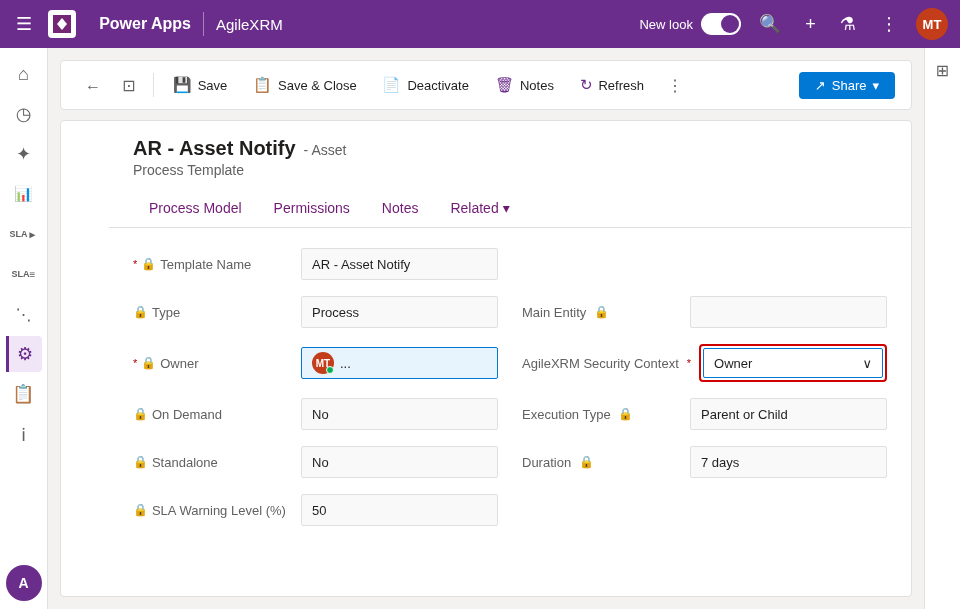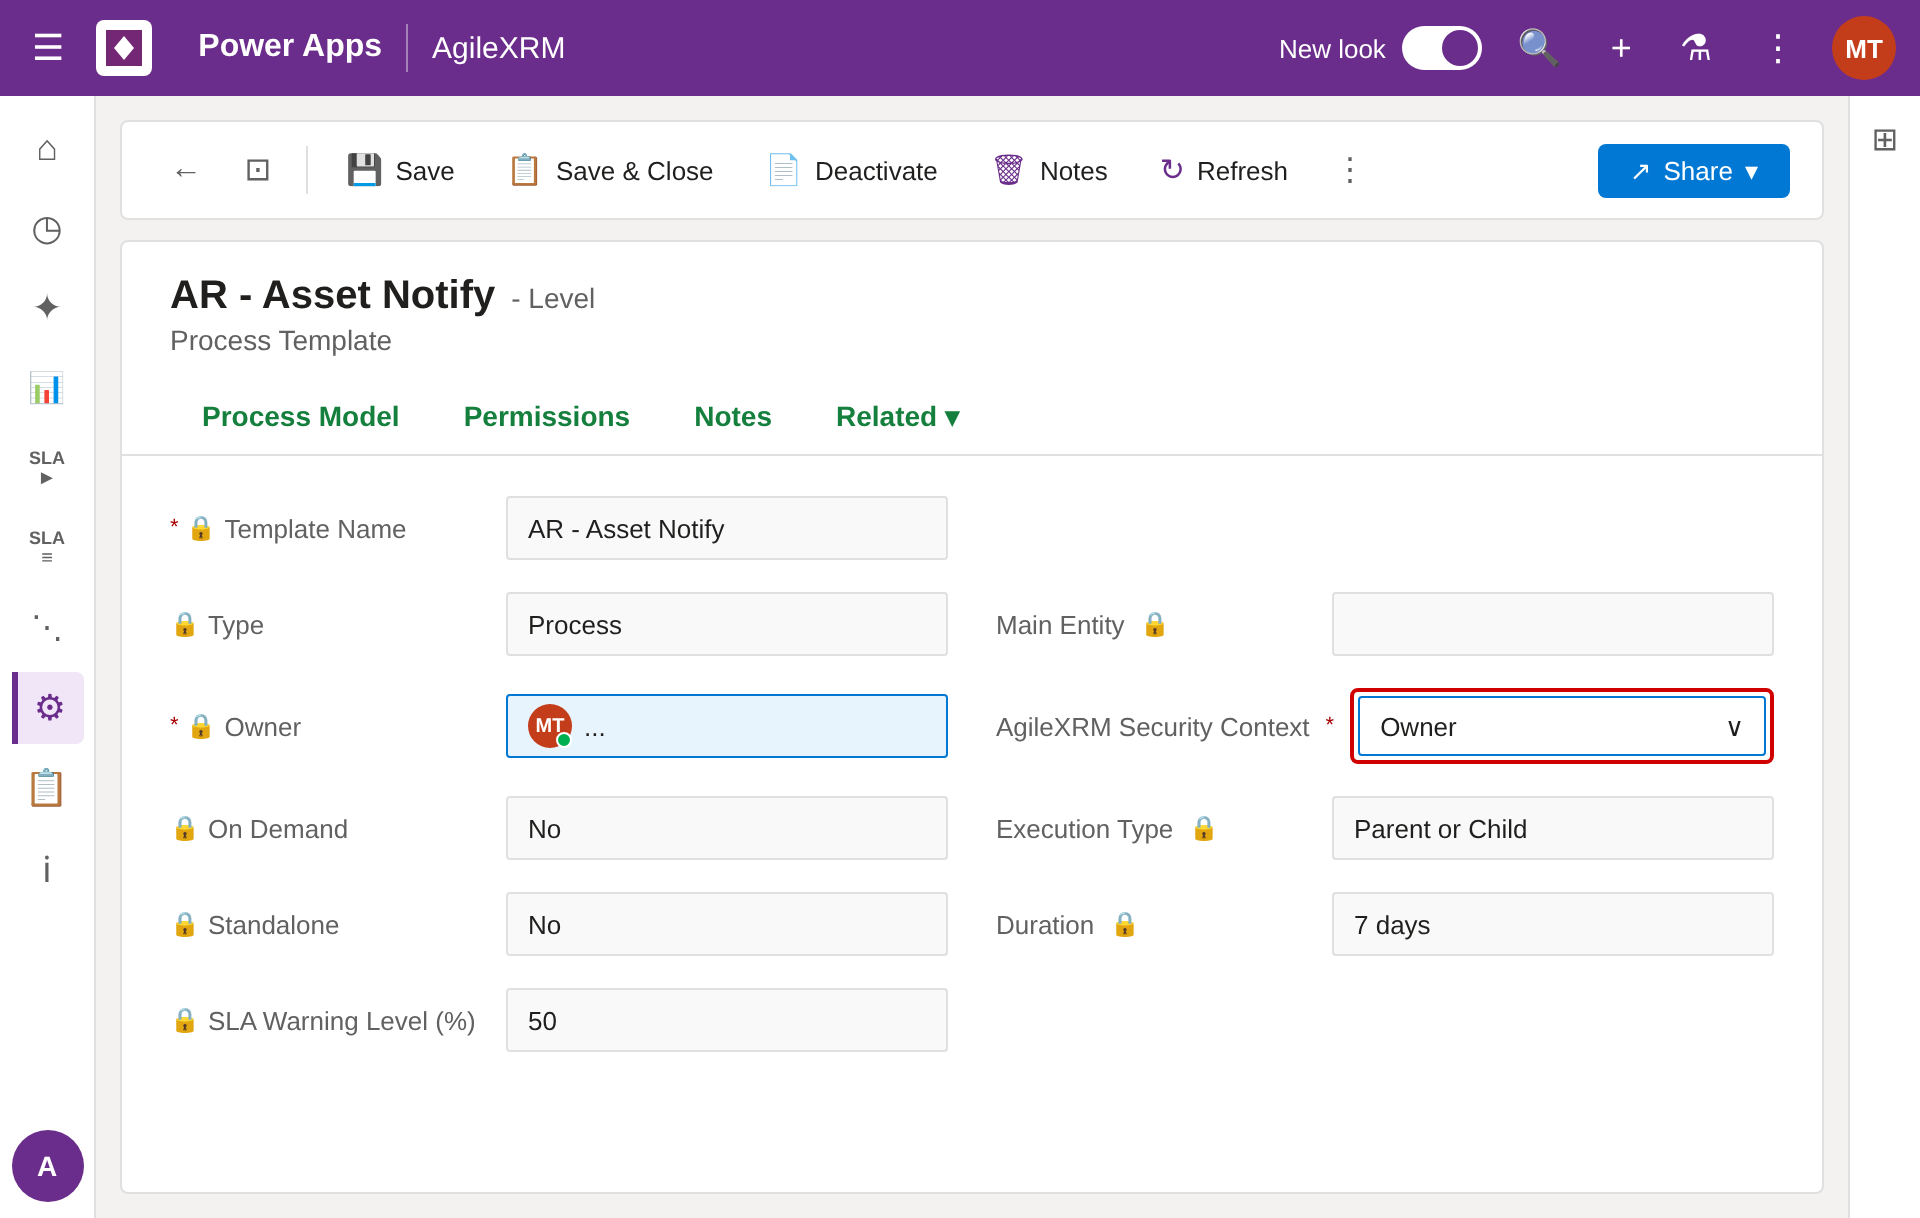--- a/index.html
+++ b/index.html
@@ -71,21 +71,21 @@
       gap: 4px;
       flex-shrink: 0;
     }
     .sidebar-icon {
       width: 36px; height: 36px;
       display: flex; align-items: center; justify-content: center;
       border-radius: 4px; cursor: pointer; color: #616161; font-size: 18px;
     }
     .sidebar-icon.sla-badge {
       font-size: 11px; font-weight: 700; color: #616161;
-      flex-direction: column; gap: 0;
+      flex-direction: row; gap: 0;
     }
     .sidebar-icon.highlighted {
       background: #f0e6f7;
       color: #6B2D8B;
       border-left: 3px solid #6B2D8B;
       border-radius: 0 4px 4px 0;
     }
     .sidebar-spacer { flex: 1; }
     .sidebar-bottom-icon {
       width: 36px; height: 36px;
@@ -136,20 +136,21 @@
 
     
     .form-card {
       background: white;
       border: 1px solid #e0e0e0;
       border-radius: 4px;
       flex: 1;
       overflow: auto;
       display: flex;
       flex-direction: column;
+      padding-left: 48px;
     }
 
     
     .form-header {
       padding: 16px 24px 0;
       border-bottom: 1px solid #e0e0e0;
     }
     .form-title-row {
       display: flex;
       align-items: baseline;
@@ -174,24 +175,23 @@
     
     .tabs {
       display: flex;
       gap: 0;
       margin-top: 4px;
     }
     .tab {
       padding: 10px 16px;
       cursor: pointer;
       font-size: 14px;
-      color: #15803d;
+      color: #701a75;
       border-bottom: 2px solid transparent;
       margin-bottom: -1px;
-      font-weight: bold;
     }
     .tab.active {
       color: #6B2D8B;
       border-bottom: 2px solid #6B2D8B;
       font-weight: 600;
     }
     .tab-related { display: flex; align-items: center; gap: 4px; }
 
     
     .form-body {
@@ -387,21 +387,21 @@
         <span>Share</span>
         <span>▾</span>
       </button>
     </div>
 
     <div class="form-card">
 
       <div class="form-header">
         <div class="form-title-row">
           <span class="form-title">AR - Asset Notify</span>
-          <span class="form-saved">- Level</span>
+          <span class="form-saved">- Asset</span>
         </div>
         <div class="form-subtitle">Process Template</div>
 
         <div class="tabs">
           <div class="tab">Process Model</div>
           <div class="tab">Permissions</div>
           <div class="tab">Notes</div>
           <div class="tab tab-related">
             <span>Related</span>
             <span>▾</span>

